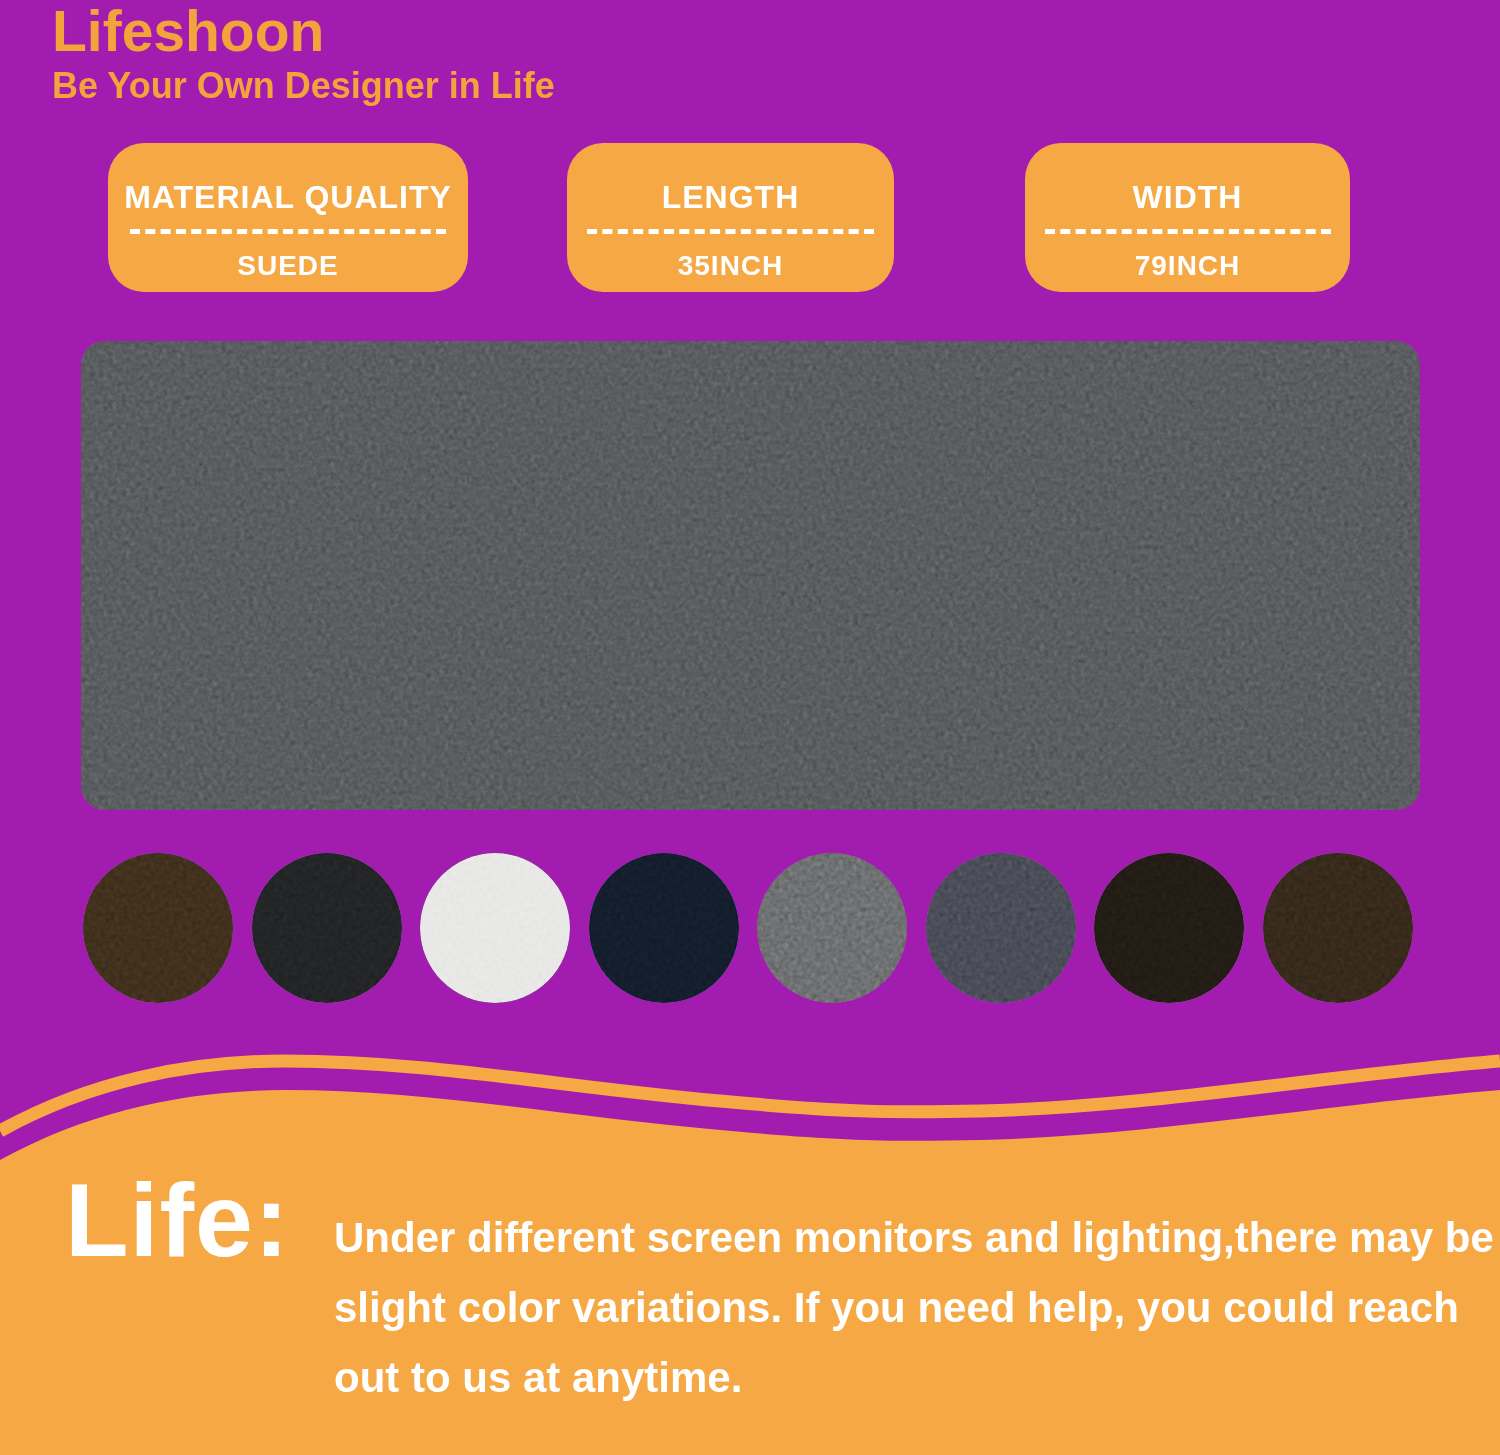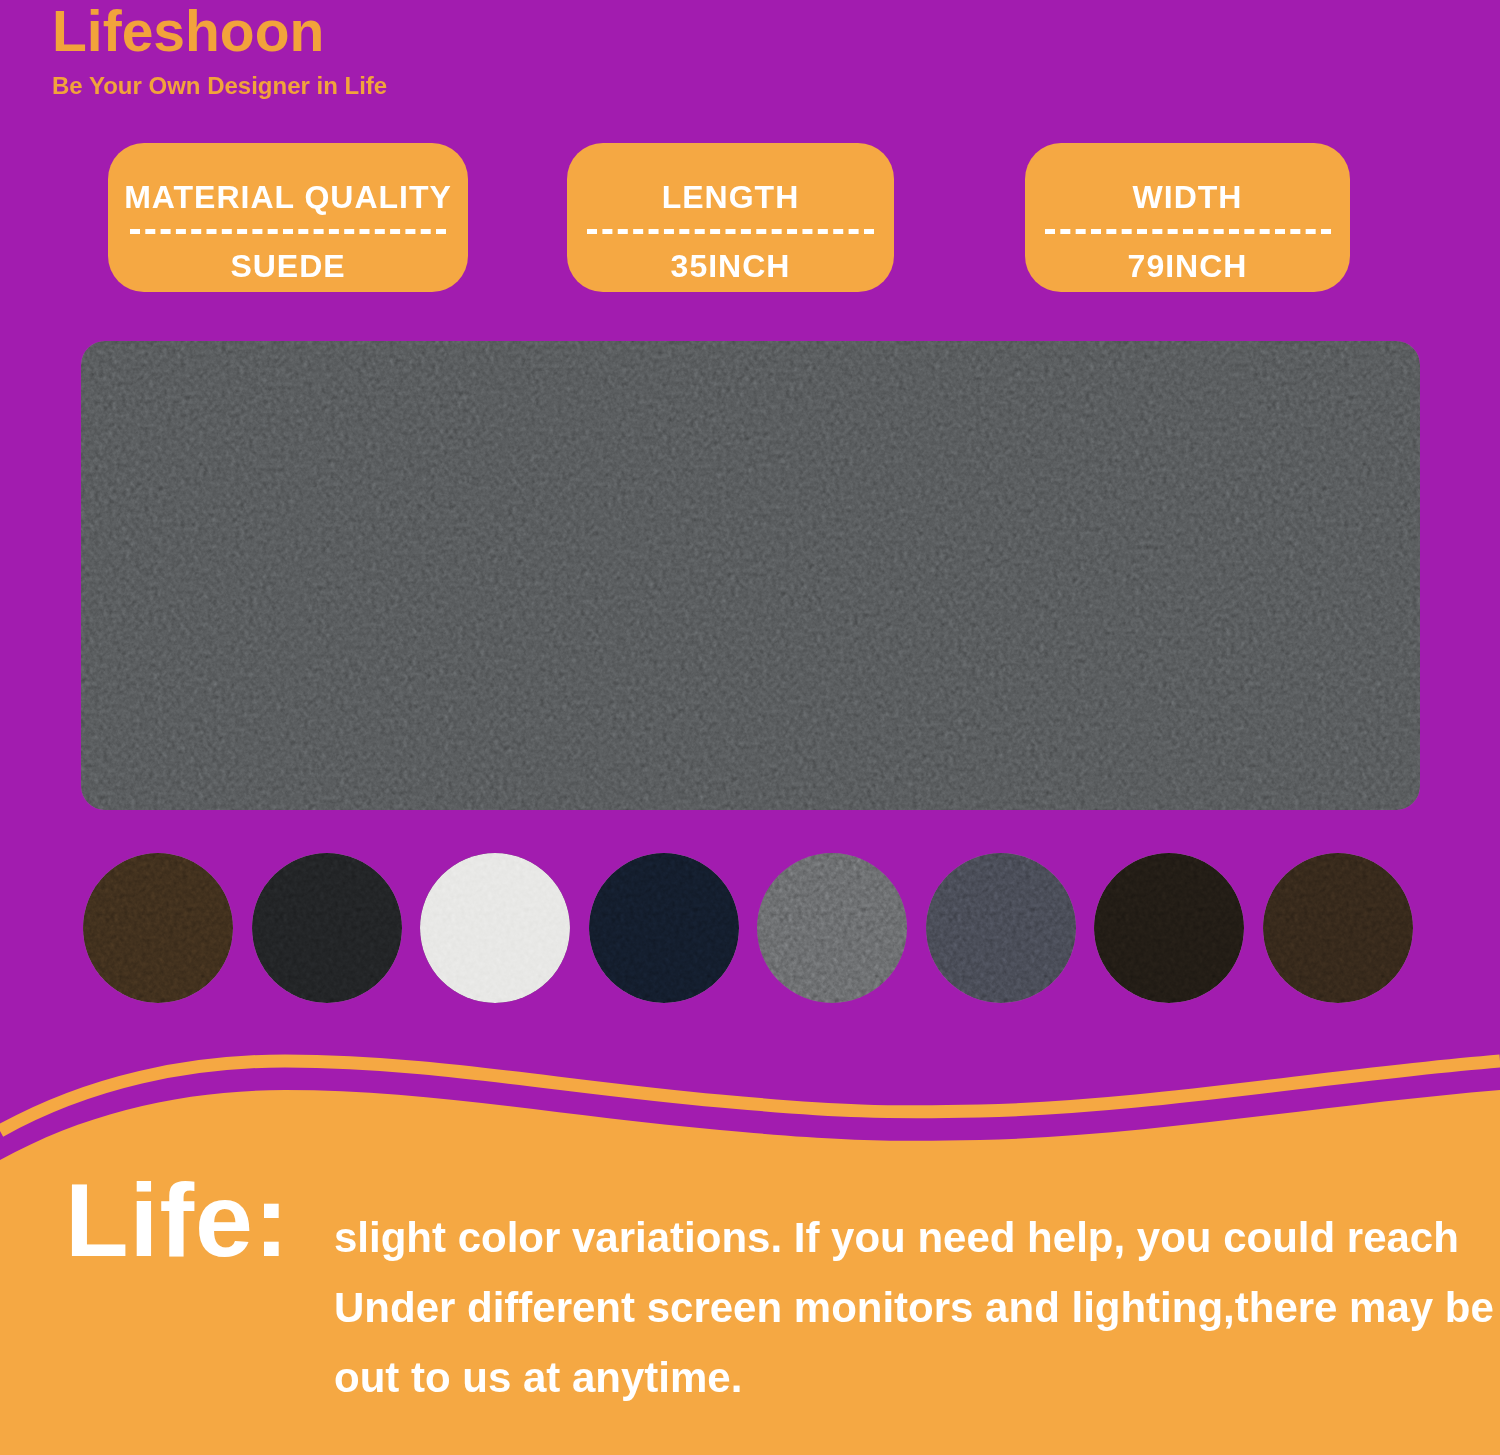--- a/index.html
+++ b/index.html
@@ -15,21 +15,21 @@
 
   
   .brand { position: absolute; left: 52px; top: 0px; color: #f2a33b; }
   .brand-name {
     font-size: 57px;
     line-height: 62px;
     letter-spacing: 0px;
     margin: 0;
   }
   .brand-tagline {
-    font-size: 24px;
+    font-size: 36px;
     line-height: 36px;
     margin: 0;
     margin-top: 6px;
   }
 
   
   .badge {
     position: absolute;
     top: 143px;
     height: 149px;
@@ -51,21 +51,21 @@
     line-height: 34px;
     margin-top: 28px;
   }
   .badge-divider {
     width: 88%;
     height: 0;
     border-top: 5px dashed #ffffff;
     margin: 15px 0 15px 0;
   }
   .badge-value {
-    font-size: 32px;
+    font-size: 28px;
     letter-spacing: 1px;
     line-height: 34px;
   }
 
   
   .fabric-svg { position: absolute; left: 81px; top: 341px; }
 
   
   .swatch-row {
     position: absolute;
@@ -172,18 +172,18 @@
     </svg>
   </div>
 
   <svg class="wave-svg" width="1500" height="405" viewBox="0 0 1500 405">
     <path fill="none" stroke-width="13" d="M0,81 C90,31 190,11 285,11 C430,11 560,37 720,51 C840,62 890,63 980,61 C1150,57 1320,26 1500,11" stroke="#f5a843"></path>
     <path d="M0,110 C90,60 190,40 285,40 C430,40 560,66 720,80 C840,91 890,92 980,90 C1150,86 1320,55 1500,40 L1500,405 L0,405 Z" fill="#f5a843"></path>
   </svg>
 
   <div class="note-label">Life:</div>
   <div class="note-body">
+    <div class="note-line">Under different screen monitors and lighting,there may be</div>
     <div class="note-line">slight color variations. If you need help, you could reach</div>
-    <div class="note-line">Under different screen monitors and lighting,there may be</div>
     <div class="note-line">out to us at anytime.</div>
   </div>
 
 </div>
 
 </body></html>

